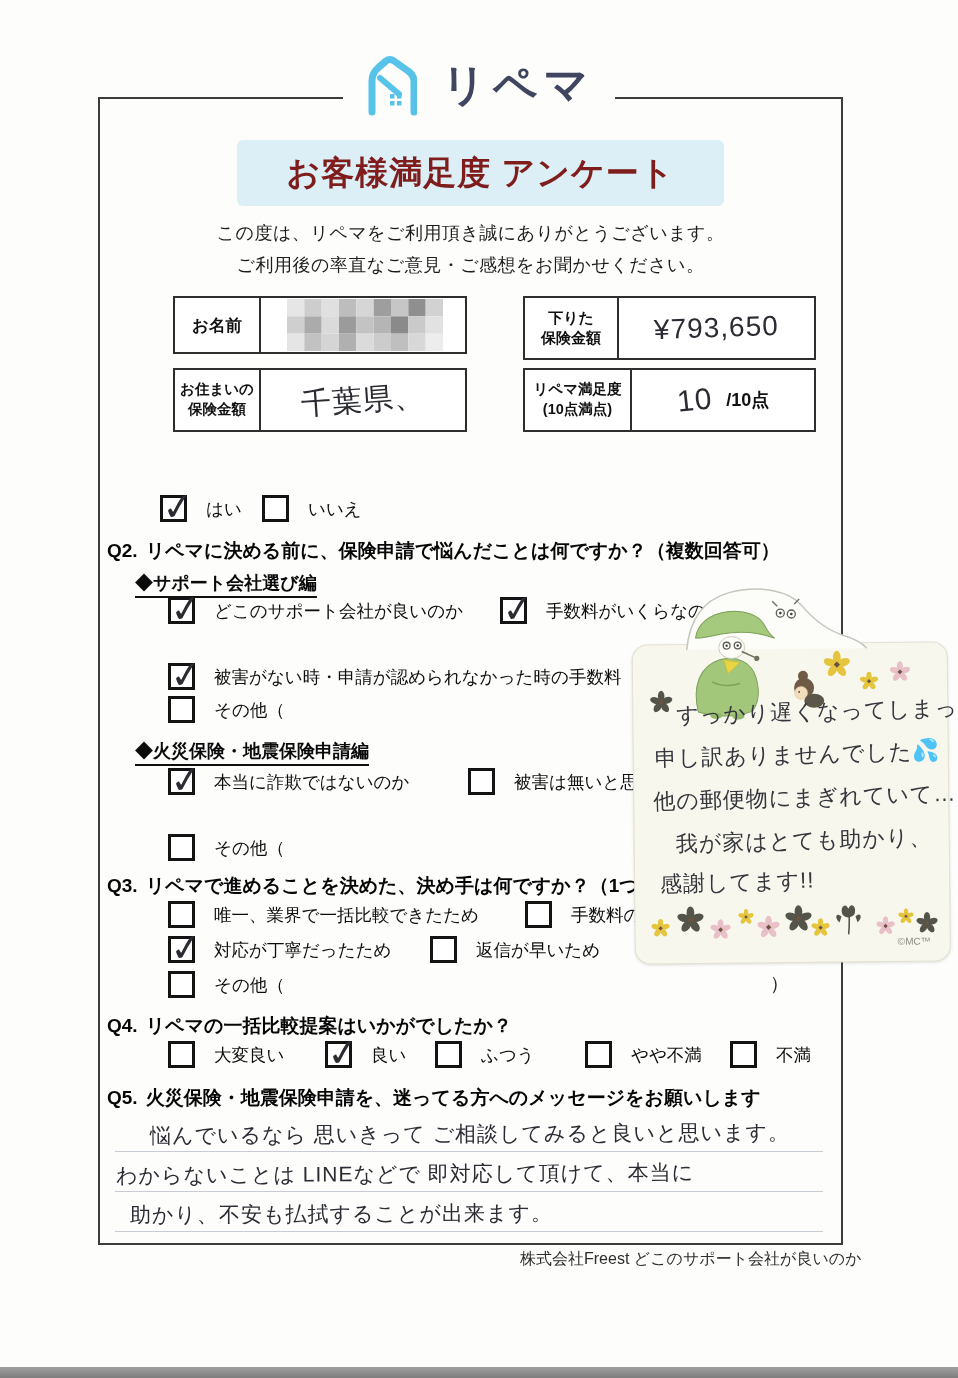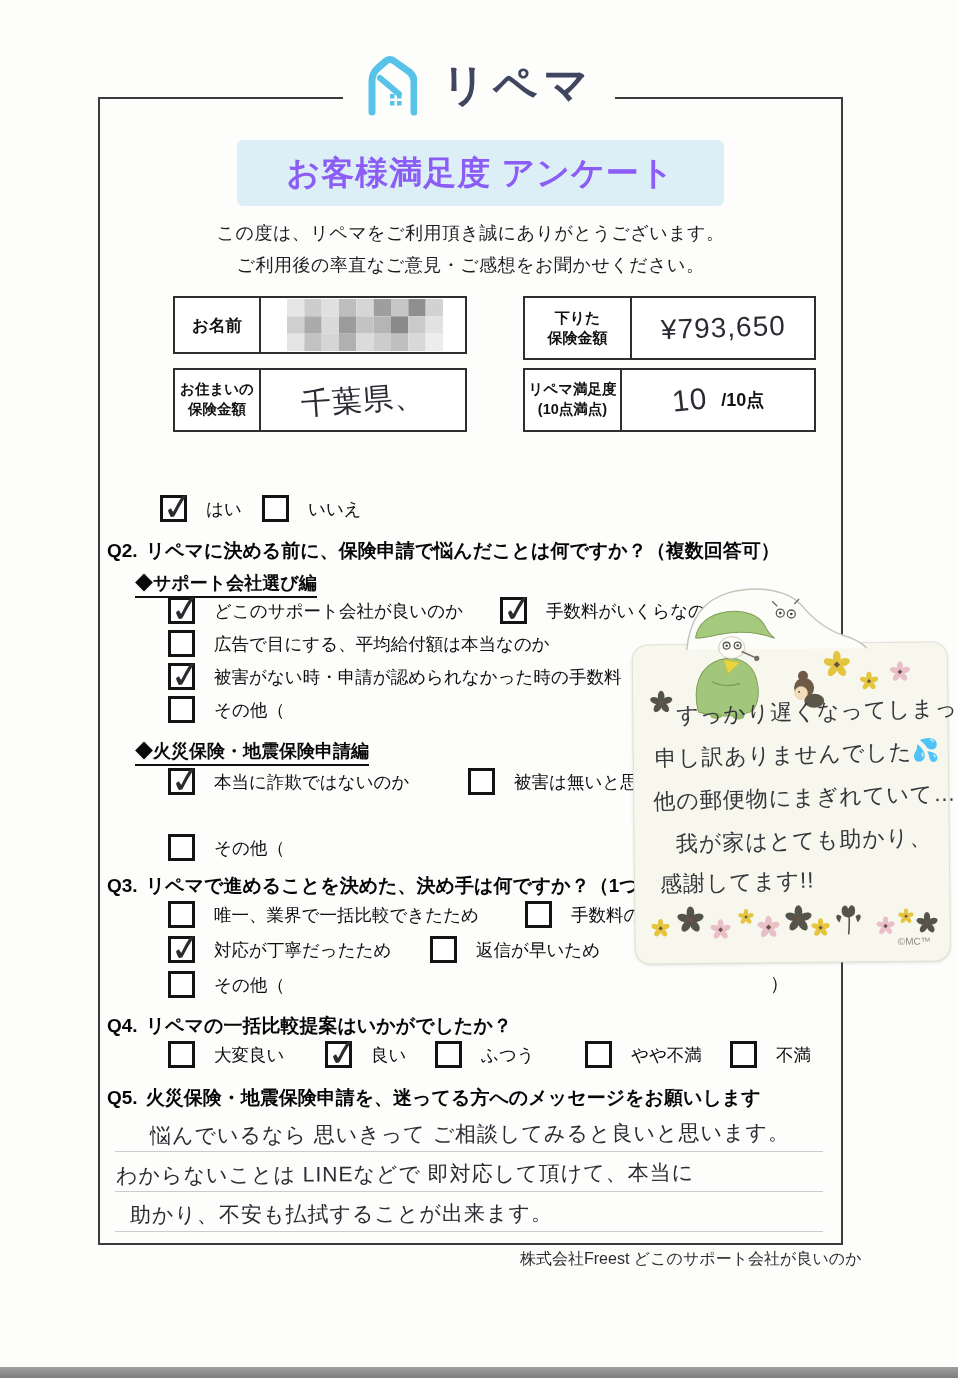--- a/index.html
+++ b/index.html
@@ -15,21 +15,21 @@
     background:linear-gradient(#a0a0a0,#7d7d7d); }
 
   
   .logo { position:absolute; top:54px; left:0; width:958px; display:flex;
     justify-content:center; align-items:center; z-index:3; }
   .logo-inner { background:#fdfdfc; padding:0 20px; display:flex; align-items:center; gap:24px;justify-content:space-between; }
   .brand { font-size:44px; font-weight:bold; color:#40465f; letter-spacing:6px; }
 
   .title-box { position:absolute; left:237px; top:140px; width:487px; height:66px;
     background:#ddeff6; border-radius:6px; display:flex; align-items:center; justify-content:center; }
-  .title-box span { font-size:33px; font-weight:bold; color:#8b5cf6; letter-spacing:1px; }
+  .title-box span { font-size:33px; font-weight:bold; color:#7f1d1d; letter-spacing:1px; }
 
   .intro { position:absolute; left:98px; width:745px; text-align:center;
     font-size:18px; color:#1c1c1c; letter-spacing:.5px; }
 
   
   .ibox { position:absolute; border:2px solid #2e2e2e; background:#fff; display:flex; }
   .ilab { border-right:2px solid #2e2e2e; display:flex; flex-direction:column;
     justify-content:center; align-items:center; font-weight:bold; line-height:1.35; }
   .ival { flex:1; display:flex; align-items:center; justify-content:center; position:relative; }
 
@@ -124,41 +124,41 @@
           <rect x="80" y="40" width="20" height="20" fill="#dbdbdb"></rect>
           <rect x="100" y="40" width="20" height="20" fill="#cccccc"></rect>
           <rect x="120" y="40" width="20" height="20" fill="#bfbfbf"></rect>
           <rect x="140" y="40" width="20" height="20" fill="#d8d8d8"></rect>
           <rect x="160" y="40" width="20" height="20" fill="#ededed"></rect>
       </svg>
     </div>
   </div>
 
   <div class="ibox" style="left:523px;top:296px;width:293px;height:64px">
-    <div class="ilab" style="width:107px;font-size:15px">
+    <div class="ilab" style="width:94px;font-size:15px">
       <span>下りた</span>
       <span>保険金額</span>
     </div>
     <div class="ival">
       <span class="hw" style="font-size:28px;transform:rotate(-2deg)">¥793,650</span>
     </div>
   </div>
 
   <div class="ibox" style="left:173px;top:368px;width:294px;height:64px">
     <div class="ilab" style="width:86px;font-size:14.5px">
       <span>お住まいの</span>
       <span>保険金額</span>
     </div>
     <div class="ival">
       <span class="hw" style="font-size:30px;transform:rotate(-4deg)">千葉県、</span>
     </div>
   </div>
 
   <div class="ibox" style="left:523px;top:368px;width:293px;height:64px">
-    <div class="ilab" style="width:97px;font-size:14.5px">
+    <div class="ilab" style="width:107px;font-size:14.5px">
       <span>リペマ満足度</span>
       <span>(10点満点)</span>
     </div>
     <div class="ival" style="gap:14px">
       <span class="hw" style="font-size:30px;transform:rotate(-6deg)">10</span>
       <span style="font-size:18px;font-weight:bold">/10点</span>
     </div>
   </div>
 
   <div class="opt" style="left:160px;top:495px">
@@ -174,24 +174,20 @@
     <span class="qn">Q2.</span><span>リペマに決める前に、保険申請で悩んだことは何ですか？（複数回答可）</span>
   </div>
   <div class="sec" style="left:135px;top:571px">◆サポート会社選び編</div>
   <div class="opt" style="left:168px;top:597px">
     <span class="cb checked"></span>
     <span class="ol">どこのサポート会社が良いのか</span>
   </div>
   <div class="opt" style="left:500px;top:597px">
     <span class="cb checked"></span>
     <span class="ol">手数料がいくらなのか</span>
-  </div>
-  <div class="opt" style="left:168px;top:630px">
-    <span class="cb"></span>
-    <span class="ol">広告で目にする、平均給付額は本当なのか</span>
   </div>
   <div class="opt" style="left:168px;top:663px">
     <span class="cb checked"></span>
     <span class="ol">被害がない時・申請が認められなかった時の手数料</span>
   </div>
   <div class="opt" style="left:168px;top:696px">
     <span class="cb"></span>
     <span class="ol">その他（</span>
   </div>
 

